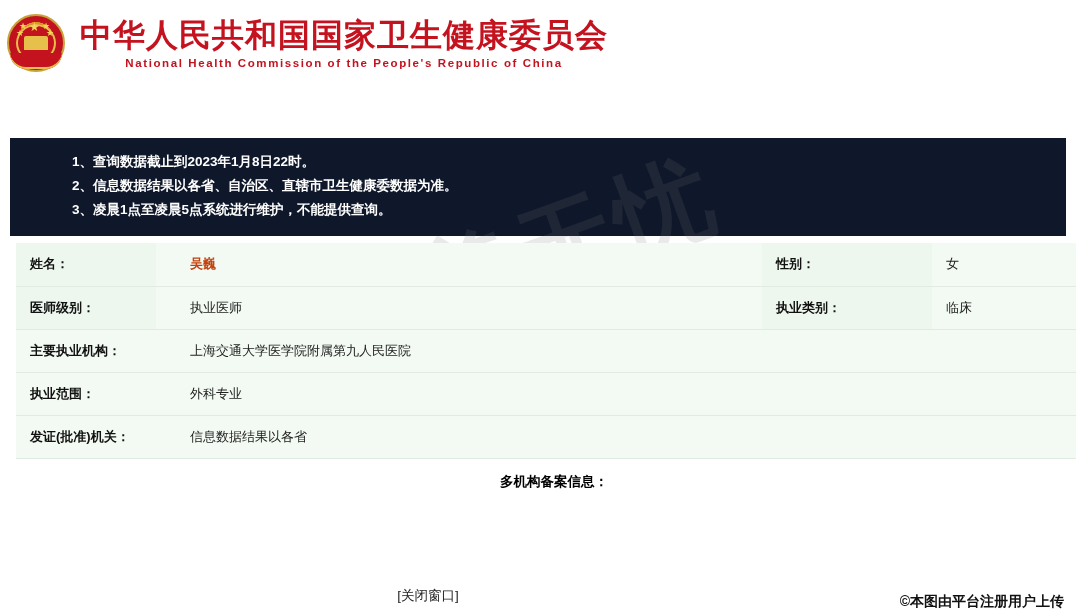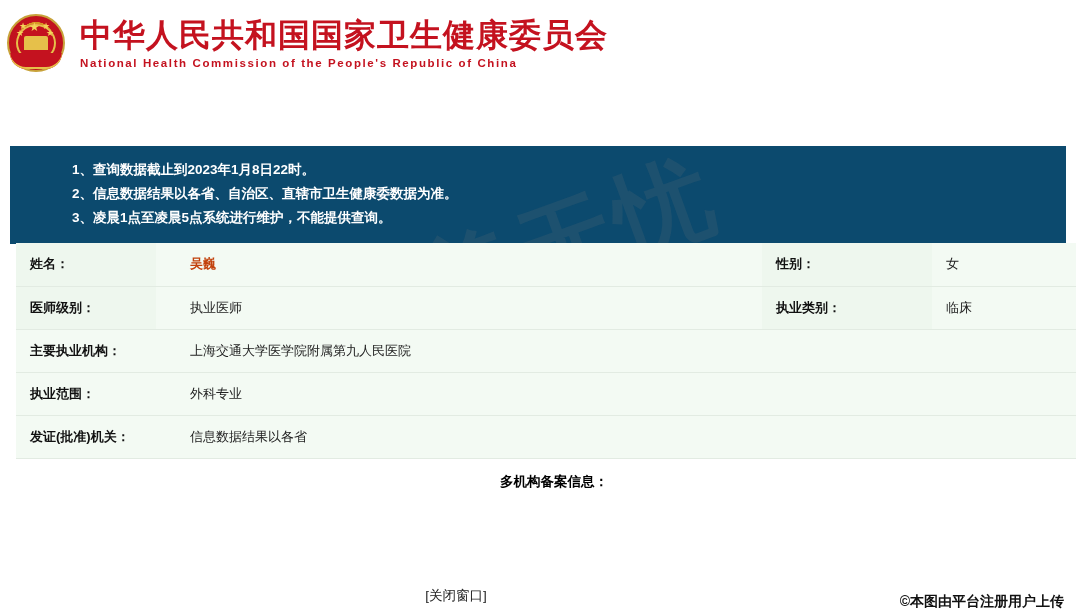--- a/index.html
+++ b/index.html
@@ -73,20 +73,21 @@
     left: 6px; top: 43px;
     width: 52px; height: 16px;
     background: #c4121f;
     border-radius: 0 0 26px 26px;
     box-shadow: inset 0 -2px 0 #e6c04a;
   }
   .header-titles {
     display: flex;
     flex-direction: column;
     justify-content: center;
+    text-align: center;
   }
   .title-cn {
     color: #c4121f;
     font-size: 32px;
     font-weight: bold;
     letter-spacing: 1px;
     line-height: 40px;
     white-space: nowrap;
   }
   .title-en {
@@ -95,23 +96,23 @@
     font-weight: bold;
     letter-spacing: 1.6px;
     line-height: 16px;
     white-space: nowrap;
   }
 
   
   .notice {
     position: absolute;
     left: 10px;
-    top: 146px;
+    top: 138px;
     width: 1056px;
-    background: #0c4a6e;
+    background: #0f172a;
     color: #ffffff;
     padding: 12px 0 14px 0;
     box-sizing: border-box;
   }
   .notice p {
     margin: 0;
     padding: 0 0 0 62px;
     font-size: 13.5px;
     line-height: 24px;
     font-weight: bold;
@@ -183,21 +184,20 @@
     font-family: "Liberation Serif", "DejaVu Serif", serif;
   }
 
   
   .close-wrap {
     position: absolute;
     left: 0;
     top: 586px;
     width: 856px;
     text-align: center;
-    margin-left: 28px;
   }
   .close-link {
     font-size: 13.5px;
     color: #222;
     text-decoration: none;
     cursor: pointer;
   }
 
   
   .credit {

